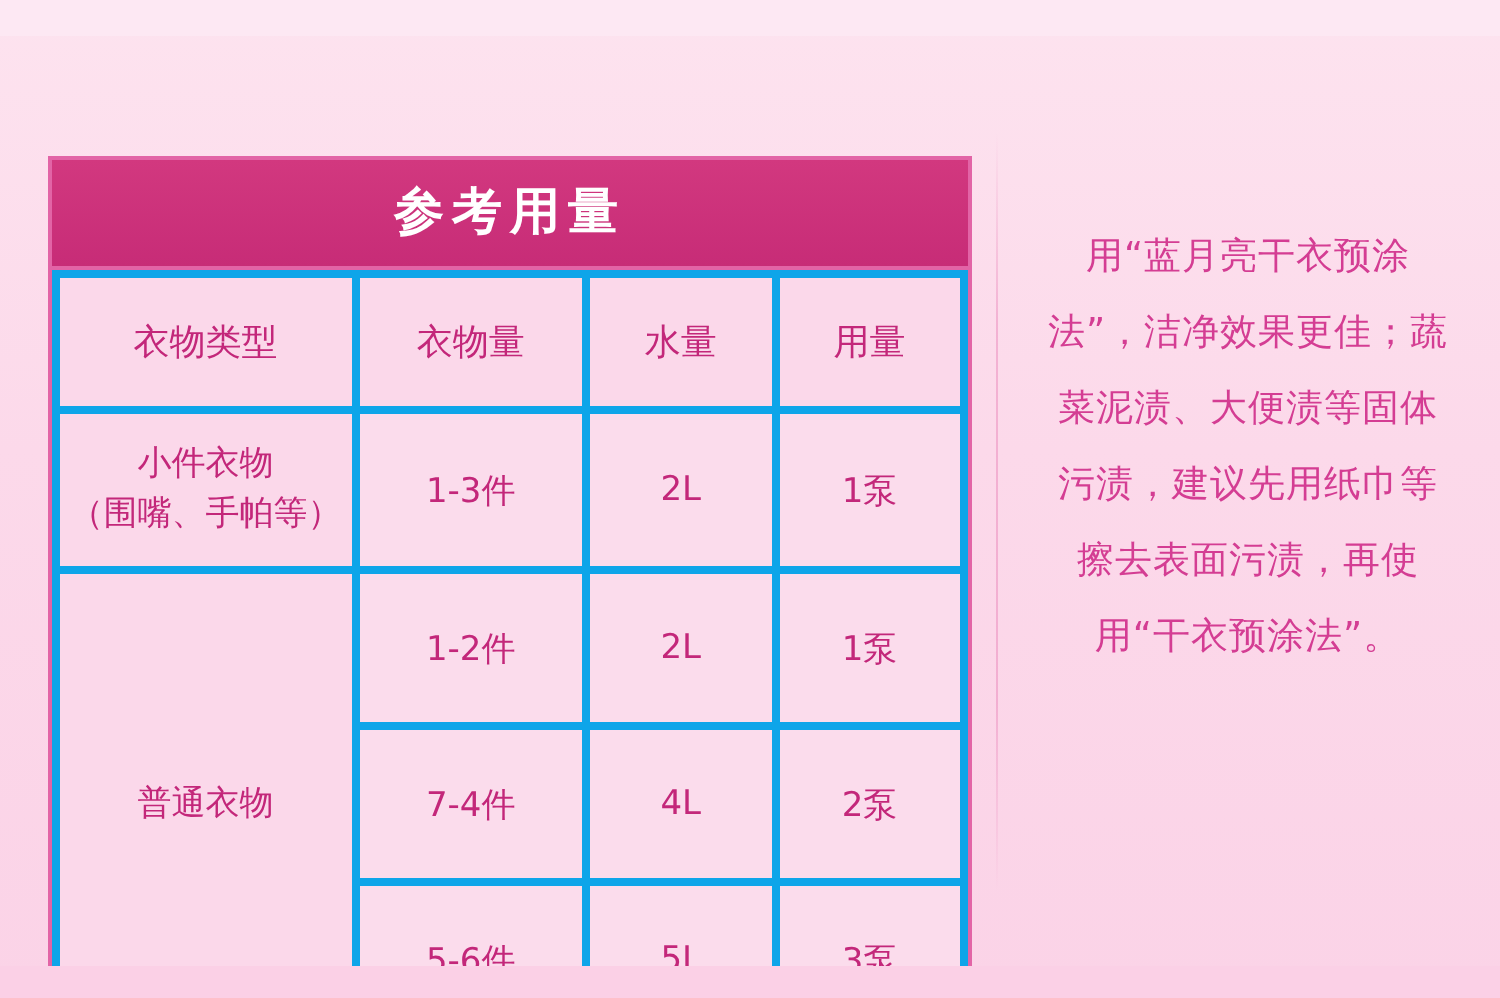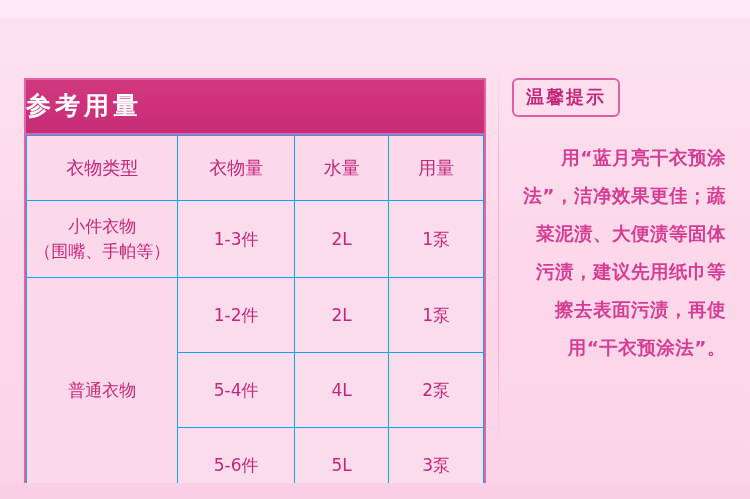--- a/index.html
+++ b/index.html
@@ -41,34 +41,34 @@
     top: 78px;
     width: 462px;
     border: 2px solid #e264a6;
     box-sizing: border-box;
     background: #fce4f0;
   }
   .table-title {
     background: #d63384;
     background: linear-gradient(180deg, #d2387f 0%, #c72c77 100%);
     color: #ffffff;
-    text-align: left;
+    text-align: center;
     font-size: 25px;
     font-weight: bold;
     letter-spacing: 4px;
     padding: 9px 0 11px;
     border-bottom: 2px solid #e264a6;
   }
   table.usage {
     border-collapse: collapse;
     width: 100%;
     table-layout: fixed;
   }
   table.usage td {
-    border: 1px solid #0ea5e9;
+    border: 4px solid #0ea5e9;
     text-align: center;
     vertical-align: middle;
     color: #c3277a;
     font-size: 17px;
     padding: 6px 2px;
     background: #fbdcec;
     margin-left: 40px;
   }
   table.usage tr.head td {
     background: #fbd8ea;
@@ -105,28 +105,27 @@
     border: 2px solid #e05fa4;
     border-radius: 6px;
     color: #c3277a;
     font-size: 18px;
     font-weight: bold;
     letter-spacing: 2px;
     padding: 5px 12px 6px;
     background: transparent;
   }
   .tips-body {
-    margin-top: 22px;
+    margin-top: 32px;
     color: #d43d93;
     font-size: 18.5px;
     line-height: 2.05;
     letter-spacing: 0.5px;
-    text-align: right;
+    text-align: center;
     padding-left: 10px;
-    font-weight: bold;
   }
   .divider {
     position: absolute;
     left: 498px;
     top: 66px;
     width: 1px;
     height: 380px;
     background: linear-gradient(180deg, rgba(226,100,166,0) 0%, rgba(226,100,166,0.35) 25%, rgba(226,100,166,0.35) 75%, rgba(226,100,166,0) 100%);
   }
 </style>
@@ -160,32 +159,31 @@
       </tr>
 
       <tr class="r2">
         <td class="type-cell" rowspan="3">普通衣物</td>
         <td>1-2件</td>
         <td>2L</td>
         <td>1泵</td>
       </tr>
 
       <tr class="r3">
-        <td>5-4件</td>
+        <td>7-4件</td>
         <td>4L</td>
         <td>2泵</td>
       </tr>
 
       <tr class="r4">
         <td>5-6件</td>
         <td>5L</td>
         <td>3泵</td>
       </tr>
     </tbody>
       </table>
   </div>
 
   <div class="tips">
-    <div class="tips-badge">温馨提示</div>
     <div class="tips-body">用“蓝月亮干衣预涂法”，洁净效果更佳；蔬菜泥渍、大便渍等固体污渍，建议先用纸巾等擦去表面污渍，再使用“干衣预涂法”。</div>
   </div>
 
 </div>
 
 </body></html>

